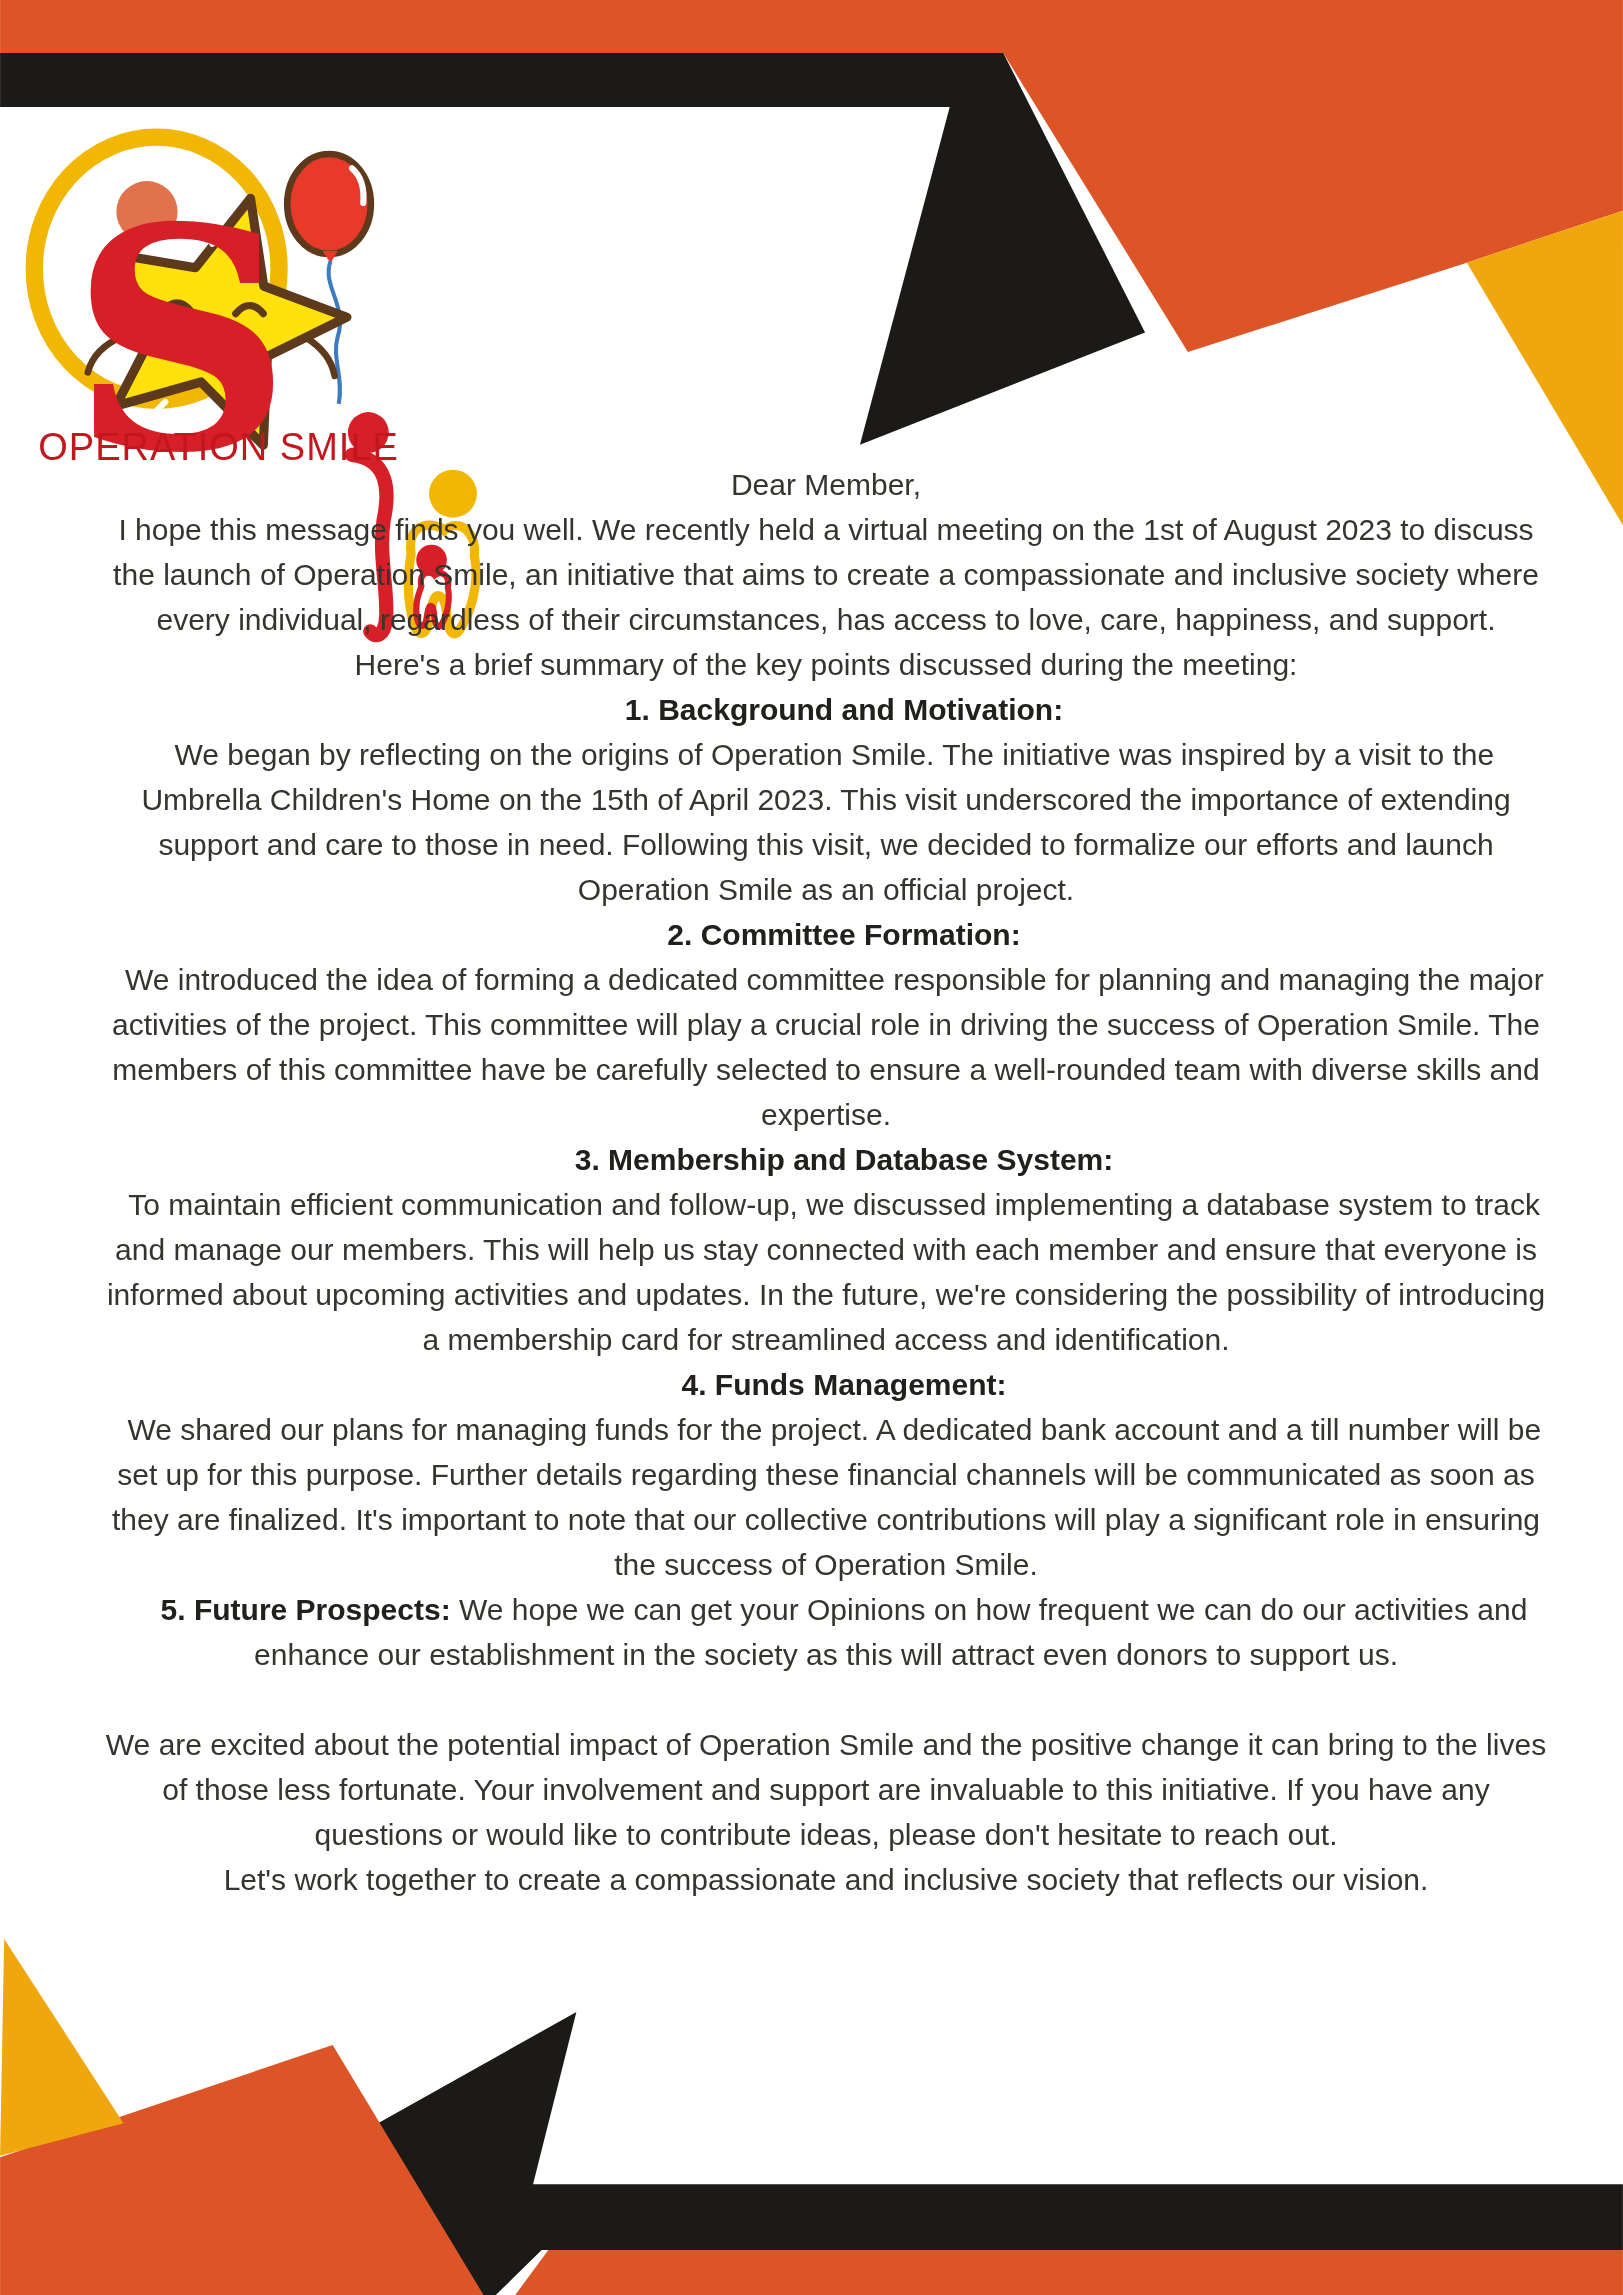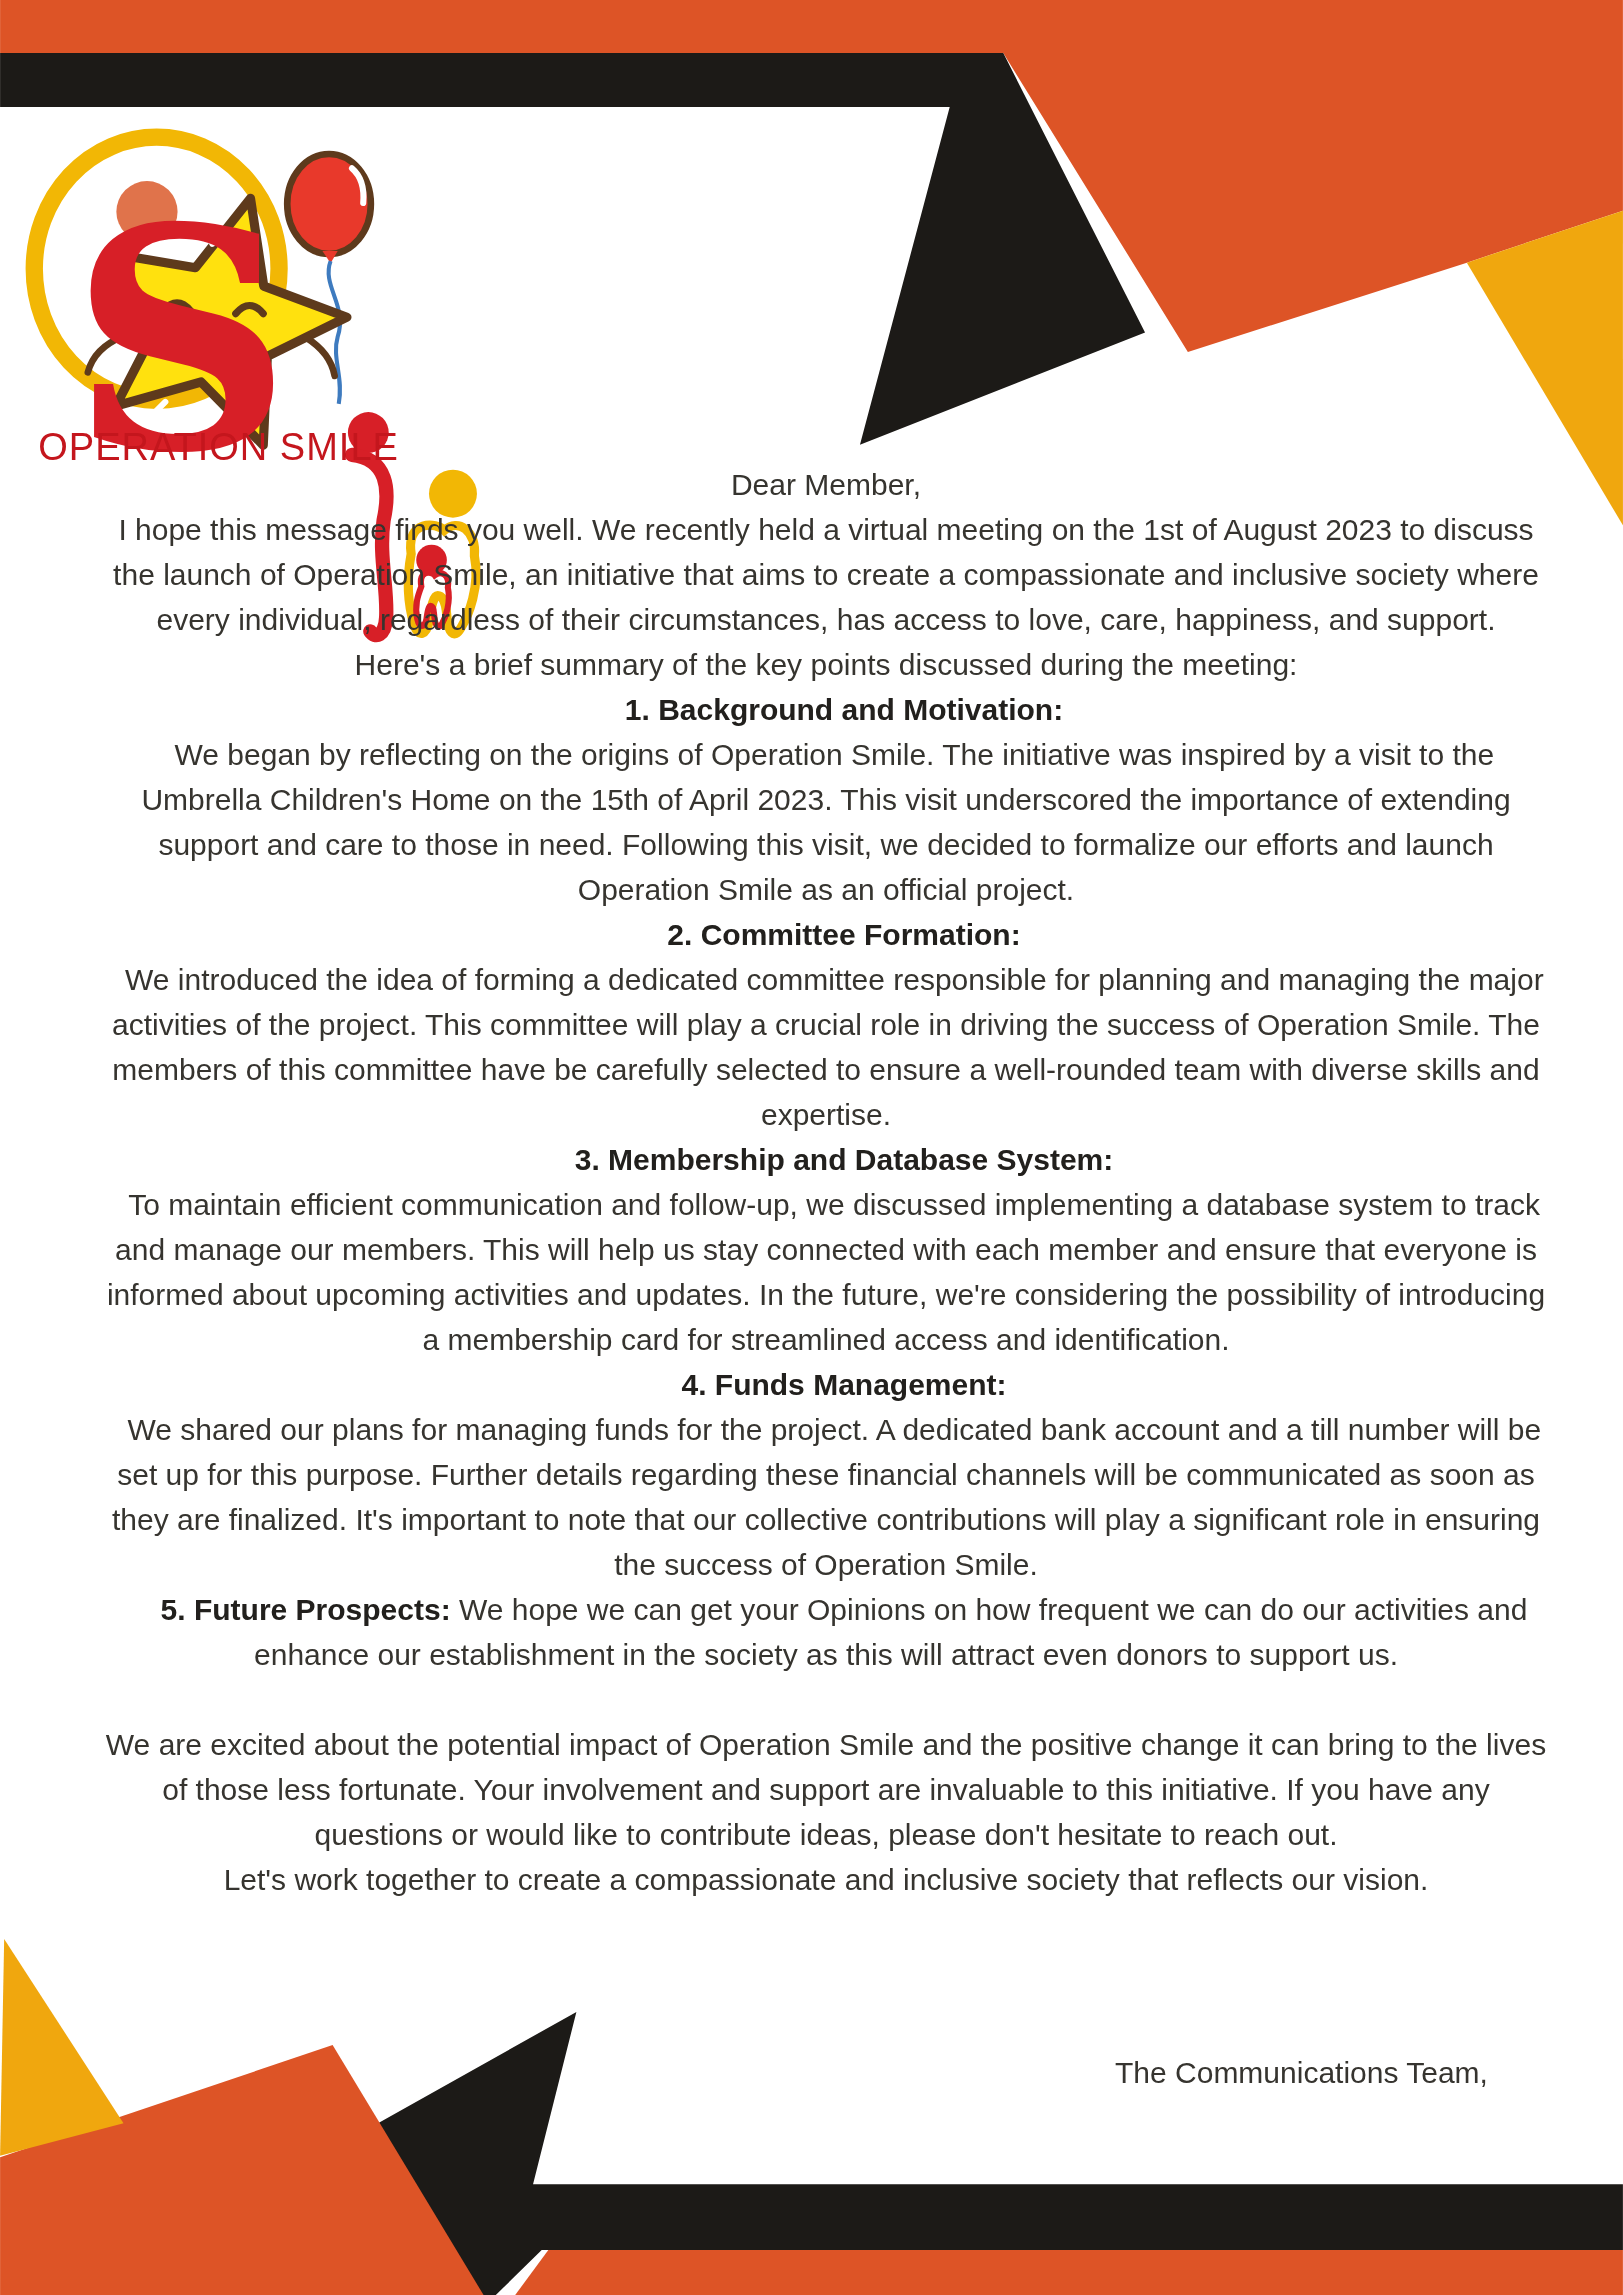--- a/index.html
+++ b/index.html
@@ -79,16 +79,15 @@
       <path d="M 826 1150 C 820 1118 846 1120 852 1128 C 864 1118 882 1126 878 1152 C 884 1180 874 1210 866 1224 C 858 1236 852 1224 851 1204 C 850 1188 846 1188 844 1188 C 840 1188 838 1200 836 1214 C 832 1232 822 1232 818 1214 C 812 1186 820 1166 826 1150 Z" fill="none" stroke-width="12" stroke="#D71F27"></path>
     </g>
   </g>
 </svg>
 
 <div class="wordmark">OPERATION SMILE</div>
 
 <div class="letter"><div class="line">Dear Member,</div><div class="line">I hope this message finds you well. We recently held a virtual meeting on the 1st of August 2023 to discuss</div><div class="line">the launch of Operation Smile, an initiative that aims to create a compassionate and inclusive society where</div><div class="line">every individual, regardless of their circumstances, has access to love, care, happiness, and support.</div><div class="line">Here's a brief summary of the key points discussed during the meeting:</div><div class="line"><b>1. Background and Motivation:</b></div><div class="line">  We began by reflecting on the origins of Operation Smile. The initiative was inspired by a visit to the</div><div class="line">Umbrella Children's Home on the 15th of April 2023. This visit underscored the importance of extending</div><div class="line">support and care to those in need. Following this visit, we decided to formalize our efforts and launch</div><div class="line">Operation Smile as an official project.</div><div class="line"><b>2. Committee Formation:</b></div><div class="line">  We introduced the idea of forming a dedicated committee responsible for planning and managing the major</div><div class="line">activities of the project. This committee will play a crucial role in driving the success of Operation Smile. The</div><div class="line">members of this committee have be carefully selected to ensure a well-rounded team with diverse skills and</div><div class="line">expertise.</div><div class="line"><b>3. Membership and Database System:</b></div><div class="line">  To maintain efficient communication and follow-up, we discussed implementing a database system to track</div><div class="line">and manage our members. This will help us stay connected with each member and ensure that everyone is</div><div class="line">informed about upcoming activities and updates. In the future, we're considering the possibility of introducing</div><div class="line">a membership card for streamlined access and identification.</div><div class="line"><b>4. Funds Management:</b></div><div class="line">  We shared our plans for managing funds for the project. A dedicated bank account and a till number will be</div><div class="line">set up for this purpose. Further details regarding these financial channels will be communicated as soon as</div><div class="line">they are finalized. It's important to note that our collective contributions will play a significant role in ensuring</div><div class="line">the success of Operation Smile.</div><div class="line"><b>5. Future Prospects:</b> We hope we can get your Opinions on how frequent we can do our activities and</div><div class="line">enhance our establishment in the society as this will attract even donors to support us.</div><div class="line"> </div><div class="line">We are excited about the potential impact of Operation Smile and the positive change it can bring to the lives</div><div class="line">of those less fortunate. Your involvement and support are invaluable to this initiative. If you have any</div><div class="line">questions or would like to contribute ideas, please don't hesitate to reach out.</div><div class="line">Let's work together to create a compassionate and inclusive society that reflects our vision.</div></div>
 
 <div class="signature">
-  <div class="line">The Communications Team,</div>
   
 </div>
 
 
 </body></html>

